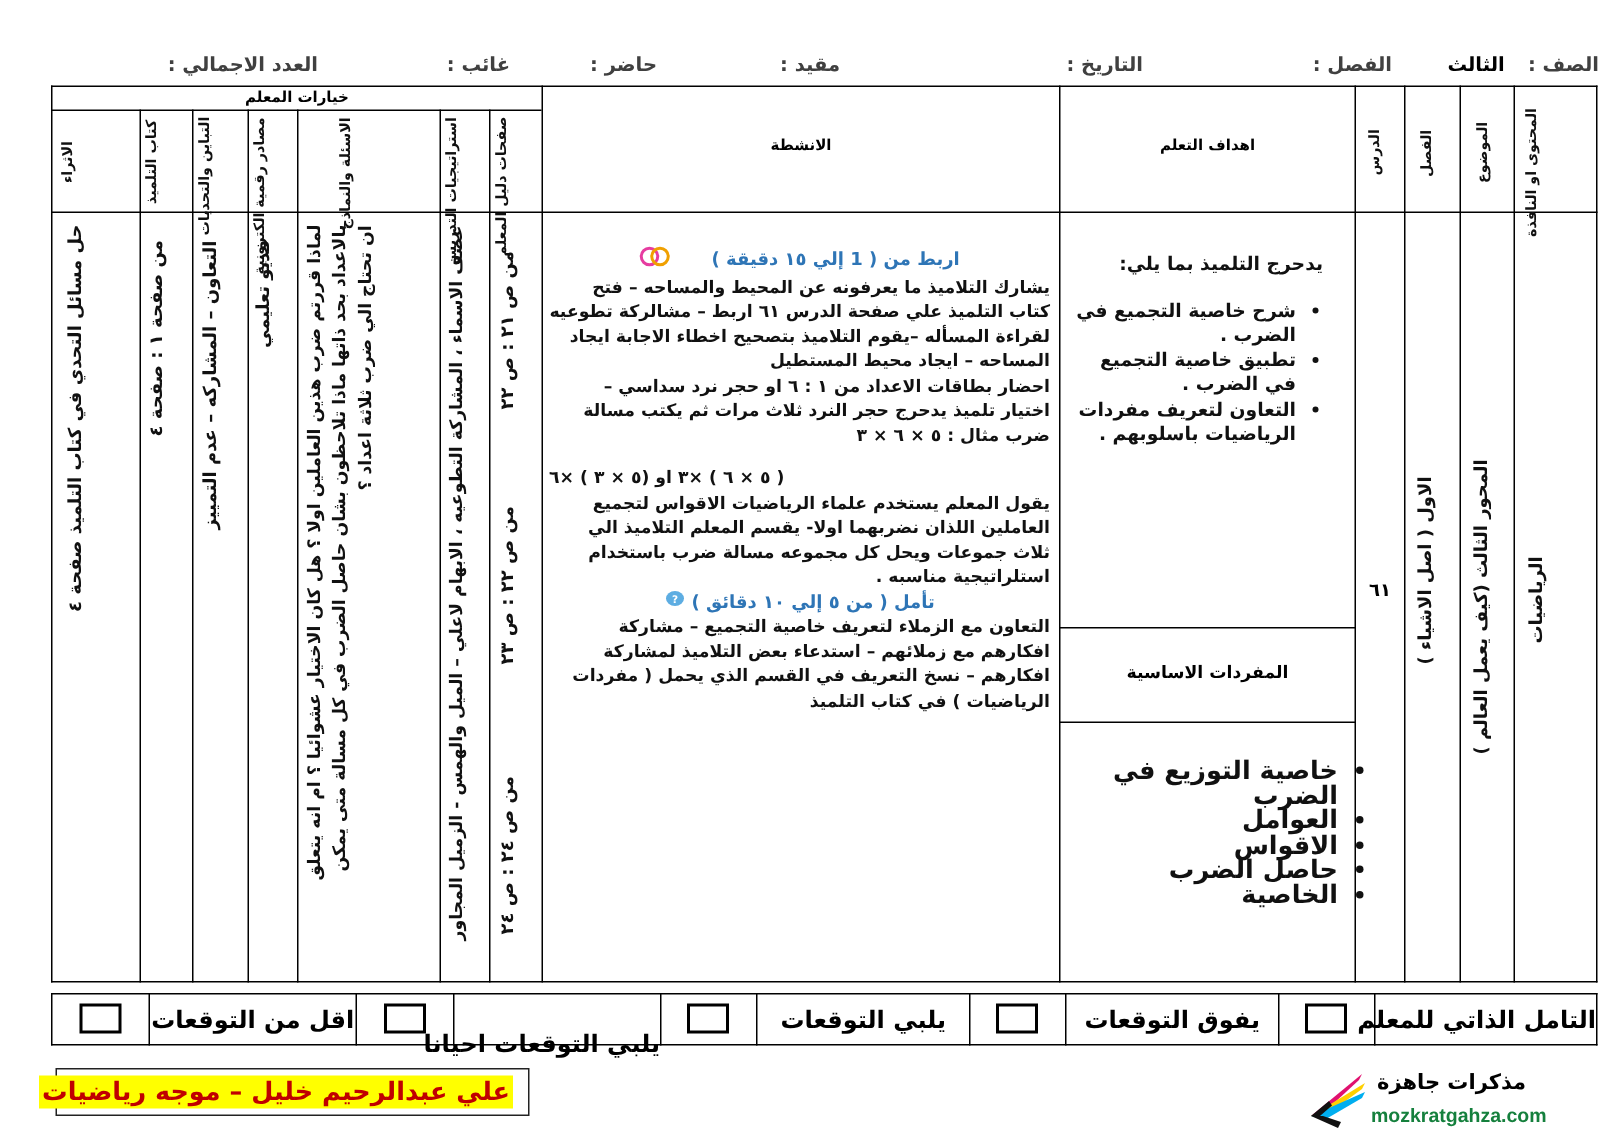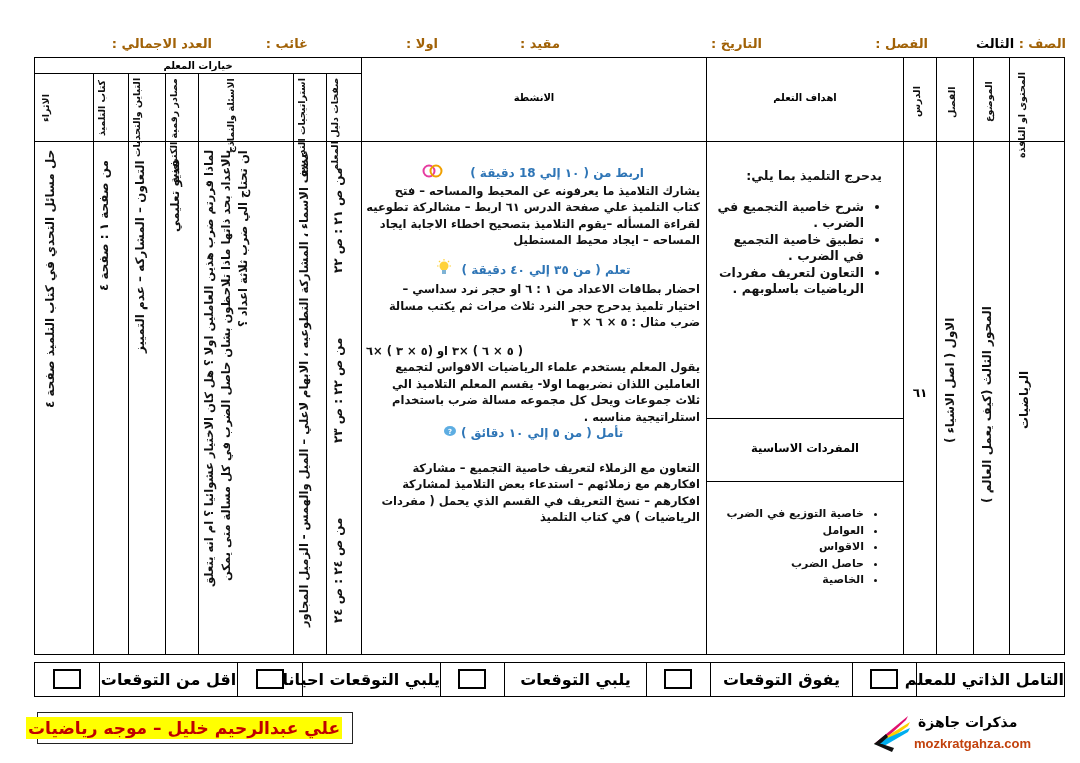--- a/index.html
+++ b/index.html
@@ -2,21 +2,21 @@
 <html><head>
 <meta charset="utf-8">
 <style>
   html, body { margin:0; padding:0; background:#ffffff; }
   body { width:1080px; height:763px; position:relative; overflow:hidden;
          font-family:"DejaVu Sans", "Liberation Sans", sans-serif; color:#000; }
   .abs { position:absolute; }
   .bold { font-weight:bold; }
   
   .hdr-lbl { position:absolute; top:36px; font-size:13px; font-weight:bold; direction:rtl; white-space:nowrap; }
-  .red { color:#a16207; }
+  .red { color:#404040;margin-left:11px; }
   
   .line-h { position:absolute; height:1.4px; background:#000; }
   .line-v { position:absolute; width:1.4px; background:#000; }
   .vtext { position:absolute; writing-mode:vertical-rl; transform:rotate(180deg);
            direction:rtl; text-align:center; white-space:nowrap; }
   .vhead { font-size:9.5px; font-weight:bold; line-height:11px; color:#111; }
   .vbody { font-size:12px; font-weight:bold; line-height:16px; color:#111; }
   .rtl { direction:rtl; text-align:right; }
   .act { font-size:11.5px; font-weight:bold; line-height:16.5px; color:#111; }
   .act-title { font-size:12px; font-weight:bold; color:#2e75b6; text-align:center; }
@@ -28,22 +28,22 @@
 </head>
 <body>
 
 <div class="hdr-lbl" style="right:14px;">
   <span class="red">الصف :</span>
   <span>الثالث</span>
 </div>
 <div class="hdr-lbl red" style="right:152px;">الفصل :</div>
 <div class="hdr-lbl red" style="right:318px;">التاريخ :</div>
 <div class="hdr-lbl red" style="right:520px;">مقيد :</div>
-<div class="hdr-lbl red" style="right:642px;">اولا :</div>
-<div class="hdr-lbl red" style="right:772px;">غائب :</div>
+<div class="hdr-lbl red" style="right:642px;">حاضر :</div>
+<div class="hdr-lbl red" style="right:740px;">غائب :</div>
 <div class="hdr-lbl red" style="right:868px;">العدد الاجمالي :</div>
 
 <div>
 
   <div class="line-h" style="left:34px; top:57px; width:1031px;"></div>
   <div class="line-h" style="left:34px; top:654px; width:1031px;"></div>
   <div class="line-v" style="left:34px; top:57px; height:598px;"></div>
   <div class="line-v" style="left:1064px; top:57px; height:598px;"></div>
 
   <div class="line-h" style="left:34px; top:141px; width:1031px;"></div>
@@ -91,70 +91,54 @@
   <div class="abs rtl act" style="left:712px; top:168px; width:170px; font-size:12.5px;">
     <div style="margin-bottom:14px;">يدحرج التلميذ بما يلي:</div>
     <ul class="goals">
       <li>شرح خاصية التجميع في الضرب .</li>
       <li>تطبيق خاصية التجميع في الضرب .</li>
       <li>التعاون لتعريف مفردات الرياضيات باسلوبهم .</li>
     </ul>
   </div>
 
   <div class="abs bold" style="left:707px; top:441px; width:196px; font-size:11.5px; text-align:center;">المفردات الاساسية</div>
-  <div class="abs rtl act" style="left:712px; top:506px; width:170px; font-size:11px;">
+  <div class="abs rtl act" style="left:740px; top:506px; width:170px; font-size:17px;">
     <ul class="goals">
       <li>خاصية التوزيع في الضرب</li>
       <li>العوامل</li>
       <li>الاقواس</li>
       <li>حاصل الضرب</li>
       <li>الخاصية</li>
     </ul>
   </div>
 
   <div class="abs rtl act" style="left:366px; top:164px; width:334px;">
     <div class="act-title">
-      <span>اربط من ( ١٠ إلي 18 دقيقة )</span>
+      <span>اربط من ( 1 إلي ١٥ دقيقة )</span>
       <span style="display:inline-block; margin-right:22px; vertical-align:middle;">
         <svg width="22" height="14" viewBox="0 0 22 14">
             <circle cx="7" cy="7" r="5.5" fill="none" stroke="#e63ca0" stroke-width="2"></circle>
             <circle cx="14" cy="7" r="5.5" fill="none" stroke="#f0a000" stroke-width="2"></circle>
           </svg>
       </span>
     </div>
     <div>يشارك التلاميذ ما يعرفونه عن المحيط والمساحه – فتح كتاب التلميذ علي صفحة الدرس ٦١ اربط – مشالركة تطوعيه لقراءة المسأله –يقوم التلاميذ بتصحيح اخطاء الاجابة ايجاد المساحه – ايجاد محيط المستطيل</div>
-    <div class="act-title" style="margin-top:10px;">
-      <span>تعلم ( من ٣٥ إلي ٤٠ دقيقة )</span>
-      <span style="display:inline-block; vertical-align:middle; margin-right:4px;">
-        <svg width="18" height="18" viewBox="0 0 18 18">
-            <circle cx="9" cy="7" r="4.5" fill="#ffd23a"></circle>
-            <rect x="7" y="11" width="4" height="4" fill="#7fb3d5"></rect>
-            <g stroke="#ffd23a" stroke-width="1.2">
-              <line x1="9" y1="0" x2="9" y2="1.5"></line>
-              <line x1="2" y1="7" x2="3.5" y2="7"></line>
-              <line x1="14.5" y1="7" x2="16" y2="7"></line>
-              <line x1="4" y1="2" x2="5" y2="3"></line>
-              <line x1="14" y1="2" x2="13" y2="3"></line>
-            </g>
-          </svg>
-      </span>
-    </div>
     <div>احضار بطاقات الاعداد من ١ : ٦ او حجر نرد سداسي – اختيار تلميذ يدحرج حجر النرد ثلاث مرات ثم يكتب مسالة ضرب مثال : ٥ × ٦ × ٣</div>
     <div style="text-align:left;margin-top:12px;">( ٥ × ٦ ) ×٣ او (٥ × ٣ ) ×٦</div>
     <div>يقول المعلم يستخدم علماء الرياضيات الاقواس لتجميع العاملين اللذان نضربهما اولا- يقسم المعلم التلاميذ الي ثلاث جموعات ويحل كل مجموعه مسالة ضرب باستخدام استلراتيجية مناسبه .</div>
     <div class="act-title">
       <span>تأمل ( من ٥ إلي ١٠ دقائق )</span>
       <span style="display:inline-block; vertical-align:middle;">
         <svg width="14" height="12" viewBox="0 0 14 12">
             <ellipse cx="7" cy="6" rx="6" ry="5" fill="#5dade2"></ellipse>
             <text x="7" y="9" font-size="7" text-anchor="middle" fill="#fff">?</text>
           </svg>
       </span>
     </div>
-    <div style="margin-top:18px;">التعاون مع الزملاء لتعريف خاصية التجميع – مشاركة افكارهم مع زملائهم – استدعاء بعض التلاميذ لمشاركة افكارهم – نسخ التعريف في القسم الذي يحمل ( مفردات الرياضيات ) في كتاب التلميذ</div>
+    <div style="">التعاون مع الزملاء لتعريف خاصية التجميع – مشاركة افكارهم مع زملائهم – استدعاء بعض التلاميذ لمشاركة افكارهم – نسخ التعريف في القسم الذي يحمل ( مفردات الرياضيات ) في كتاب التلميذ</div>
   </div>
 
   <div class="vtext vbody" style="left:330px; top:160px; width:28px; height:120px;">من ص ٢١ : ص ٢٢</div>
   <div class="vtext vbody" style="left:330px; top:330px; width:28px; height:120px;">من ص ٢٢ : ص ٢٣</div>
   <div class="vtext vbody" style="left:330px; top:510px; width:28px; height:120px;">من ص ٢٤ : ص ٢٤</div>
 
   <div class="vtext vbody" style="left:296px; top:150px; width:30px; height:480px; white-space:normal; font-size:11.5px; text-align:right;">عصف الاسماء ، المشاركة التطوعيه ، الابهام لاعلي – الميل والهمس - الزميل المجاور</div>
 
   <div class="vtext vbody" style="left:201px; top:150px; width:90px; height:440px; white-space:normal; font-size:11.5px; line-height:17px; text-align:right;">لماذا قررتم ضرب هذين العاملين اولا ؟ هل كان الاختيار عشوائيا ؟ ام انه يتعلق بالاعداد بحد ذاتها ماذا تلاحظون بشان حاصل الضرب في كل مسالة متى يمكن ان تحتاج الي ضرب ثلاثة اعداد ؟</div>
 
@@ -184,21 +168,21 @@
 
   <div class="rate-lbl" style="left:917px; width:147px;">التامل الذاتي للمعلم</div>
 
   <div class="chk" style="left:870px; top:669px;"></div>
   <div class="rate-lbl" style="left:711px; width:141px;">يفوق التوقعات</div>
 
   <div class="chk" style="left:664px; top:669px;"></div>
   <div class="rate-lbl" style="left:505px; width:141px;">يلبي التوقعات</div>
 
   <div class="chk" style="left:458px; top:669px;"></div>
-  <div class="rate-lbl" style="left:303px; width:137px;">يلبي التوقعات احيانا</div>
+  <div class="rate-lbl" style="left:303px; width:137px;margin-top:16px;">يلبي التوقعات احيانا</div>
 
   <div class="chk" style="left:256px; top:669px;"></div>
   <div class="rate-lbl" style="left:100px; width:137px;">اقل من التوقعات</div>
 
   <div class="chk" style="left:53px; top:669px;"></div>
 </div>
 
 <div class="abs" style="left:37px; top:712px; width:316px; height:32px; border:1.4px solid #222; box-sizing:border-box;">
   <div class="abs" style="right:10px; top:4px; background:#ffff00; color:#c00000; font-weight:bold; font-size:17px; line-height:22px; padding:0 2px; direction:rtl; white-space:nowrap;">علي عبدالرحيم خليل – موجه رياضيات</div>
 </div>
@@ -207,14 +191,14 @@
   <span class="abs" style="left:0; top:4px;">
     <svg width="42" height="40" viewBox="0 0 42 40">
       <polygon points="4,30 38,2 36,6 10,30" fill="#e0116f"></polygon>
       <polygon points="4,30 40,8 38,12 12,31" fill="#ffd000"></polygon>
       <polygon points="4,30 40,14 38,18 14,32" fill="#00aeef"></polygon>
       <polygon points="4,30 22,38 24,34 12,30" fill="#111"></polygon>
       <polygon points="4,30 16,20 18,23 10,30" fill="#111"></polygon>
     </svg>
   </span>
   <div class="abs bold" style="left:48px; top:4px; font-size:14px; direction:rtl; letter-spacing:2px;">مذكرات جاهزة</div>
-  <div class="abs bold" style="left:44px; top:26px; font-size:13px; color:#c2410c; font-family:'Liberation Sans', sans-serif;">mozkratgahza.com</div>
+  <div class="abs bold" style="left:44px; top:26px; font-size:13px; color:#15803d; font-family:'Liberation Sans', sans-serif;">mozkratgahza.com</div>
 </div>
 
 </body></html>

